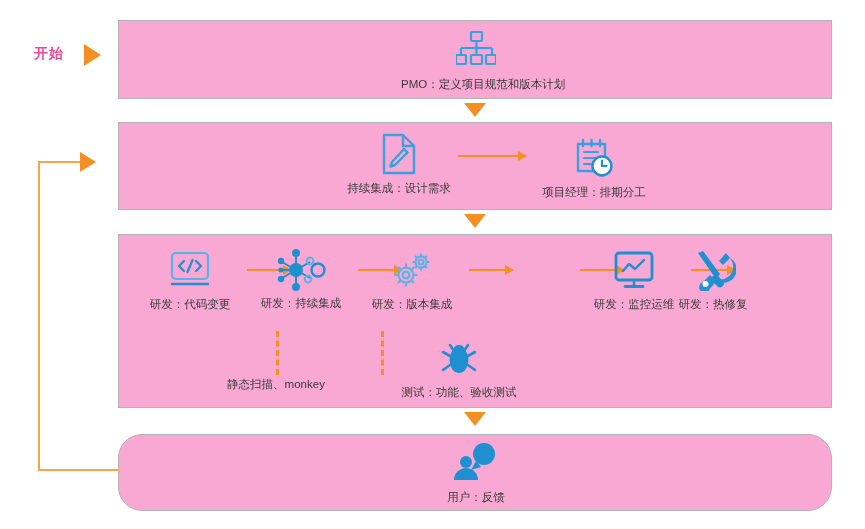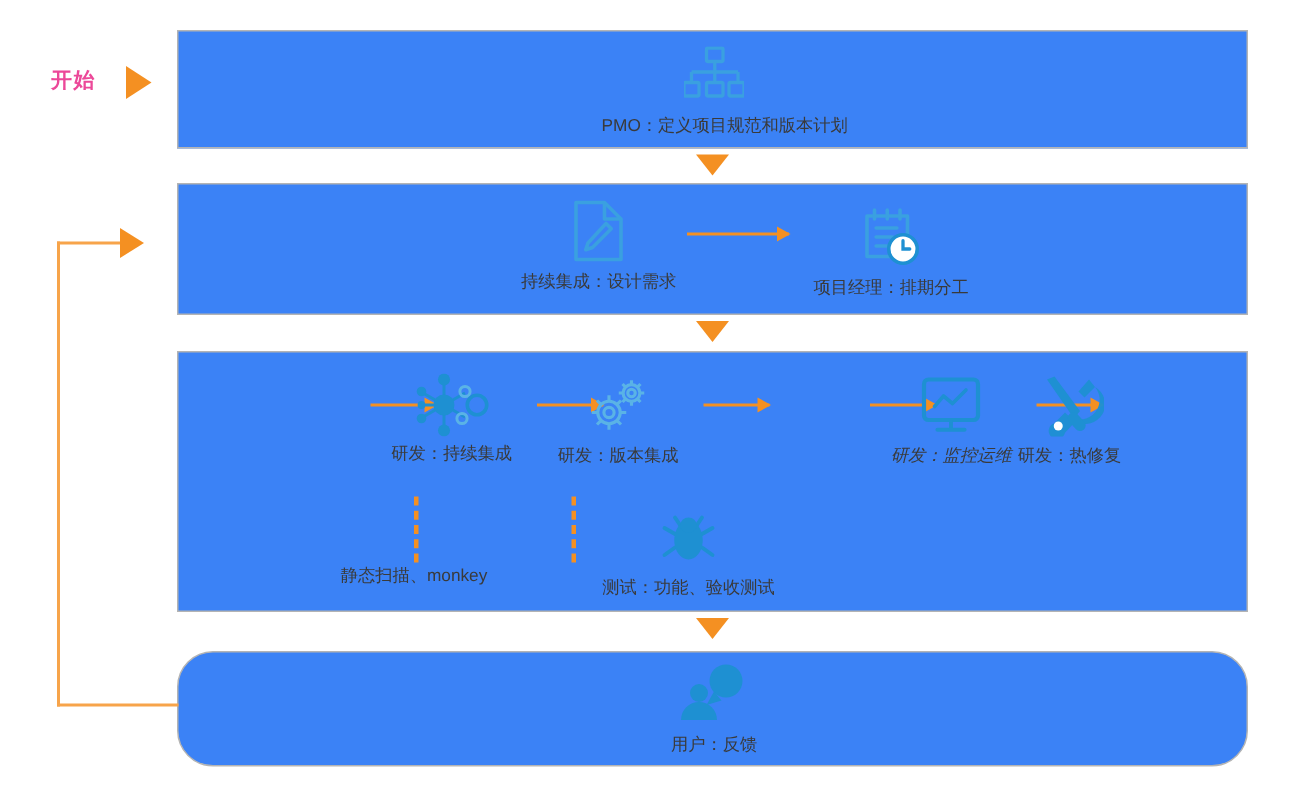--- a/index.html
+++ b/index.html
@@ -37,21 +37,21 @@
     top: 44px;
     width: 0; height: 0;
     border-top: 11px solid transparent;
     border-bottom: 11px solid transparent;
     border-left: 17px solid #f49022;
   }
   
   .panel {
     position: absolute;
     border: 1px solid #b4b4b4;
-    background: #3b82f6;
+    background: #f9a8d4;
     box-sizing: border-box;
   }
   #panel-1 { left: 118px; top: 20px;  width: 714px; height: 79px; }
   #panel-2 { left: 118px; top: 122px; width: 714px; height: 88px; }
   #panel-3 { left: 118px; top: 234px; width: 714px; height: 174px; }
   #panel-4 { left: 118px; top: 434px; width: 714px; height: 77px; border-radius: 24px; }
 
   
   .down-arrow {
     position: absolute;
@@ -204,20 +204,32 @@
         </svg>
       </div>
       <div class="caption">项目经理：排期分工</div>
     </div>
   </div>
 
   <div class="down-arrow" id="down-2"></div>
 
   <div class="panel" id="panel-3">
 
+    <div class="node" style="left:16px; top:12px;">
+      <div class="icon-box">
+        <svg width="46" height="40" viewBox="0 0 46 40">
+          <rect x="5" y="3" width="36" height="26" rx="4" fill="none" stroke="#5ab3e6" stroke-width="2.2"></rect>
+          <path d="M17 11 L12 16 L17 21" fill="none" stroke="#1e90d2" stroke-width="2.2" stroke-linecap="round" stroke-linejoin="round"></path>
+          <path d="M29 11 L34 16 L29 21" fill="none" stroke="#1e90d2" stroke-width="2.2" stroke-linecap="round" stroke-linejoin="round"></path>
+          <line x1="25.5" y1="10" x2="20.5" y2="22" stroke="#1e90d2" stroke-width="2.2" stroke-linecap="round"></line>
+          <line x1="5" y1="34" x2="41" y2="34" stroke="#1e90d2" stroke-width="2.4" stroke-linecap="round"></line>
+        </svg>
+      </div>
+      <div class="caption">研发：代码变更</div>
+    </div>
     <div class="h-arrow" style="left:128px; top:34px; width:44px;"></div>
 
     <div class="node" style="left:127px; top:12px;font-family:Liberation Mono, monospace;">
       <div class="icon-box">
         <svg width="50" height="42" viewBox="0 0 50 42">
           <line x1="20" y1="21" x2="20" y2="5" stroke="#1e90d2" stroke-width="2"></line>
           <line x1="20" y1="21" x2="20" y2="37" stroke="#1e90d2" stroke-width="2"></line>
           <line x1="20" y1="21" x2="6" y2="13" stroke="#1e90d2" stroke-width="2"></line>
           <line x1="20" y1="21" x2="6" y2="29" stroke="#1e90d2" stroke-width="2"></line>
           <line x1="20" y1="21" x2="34" y2="13" stroke="#1e90d2" stroke-width="2"></line>
@@ -254,21 +266,21 @@
                      M40 7 l-2.1 2.1 M30.1 16.9 l-2.1 2.1"></path>
           </g>
         </svg>
       </div>
       <div class="caption">研发：版本集成</div>
     </div>
     <div class="h-arrow" style="left:350px; top:34px; width:44px;"></div>
 
     <div class="h-arrow" style="left:461px; top:34px; width:44px;"></div>
 
-    <div class="node" style="left:460px; top:12px;font-style:italic;">
+    <div class="node" style="left:460px; top:12px;">
       <div class="icon-box">
         <svg width="46" height="42" viewBox="0 0 46 42">
           <rect x="5" y="4" width="36" height="27" rx="3" fill="none" stroke="#1e90d2" stroke-width="2.8"></rect>
           <path d="M12 22 L18 15 L24 20 L33 11" fill="none" stroke="#1e90d2" stroke-width="2.4" stroke-linecap="round" stroke-linejoin="round"></path>
           <line x1="23" y1="31" x2="23" y2="37" stroke="#1e90d2" stroke-width="2.6"></line>
           <line x1="14" y1="37.5" x2="32" y2="37.5" stroke="#1e90d2" stroke-width="2.8" stroke-linecap="round"></line>
         </svg>
       </div>
       <div class="caption">研发：监控运维</div>
     </div>

